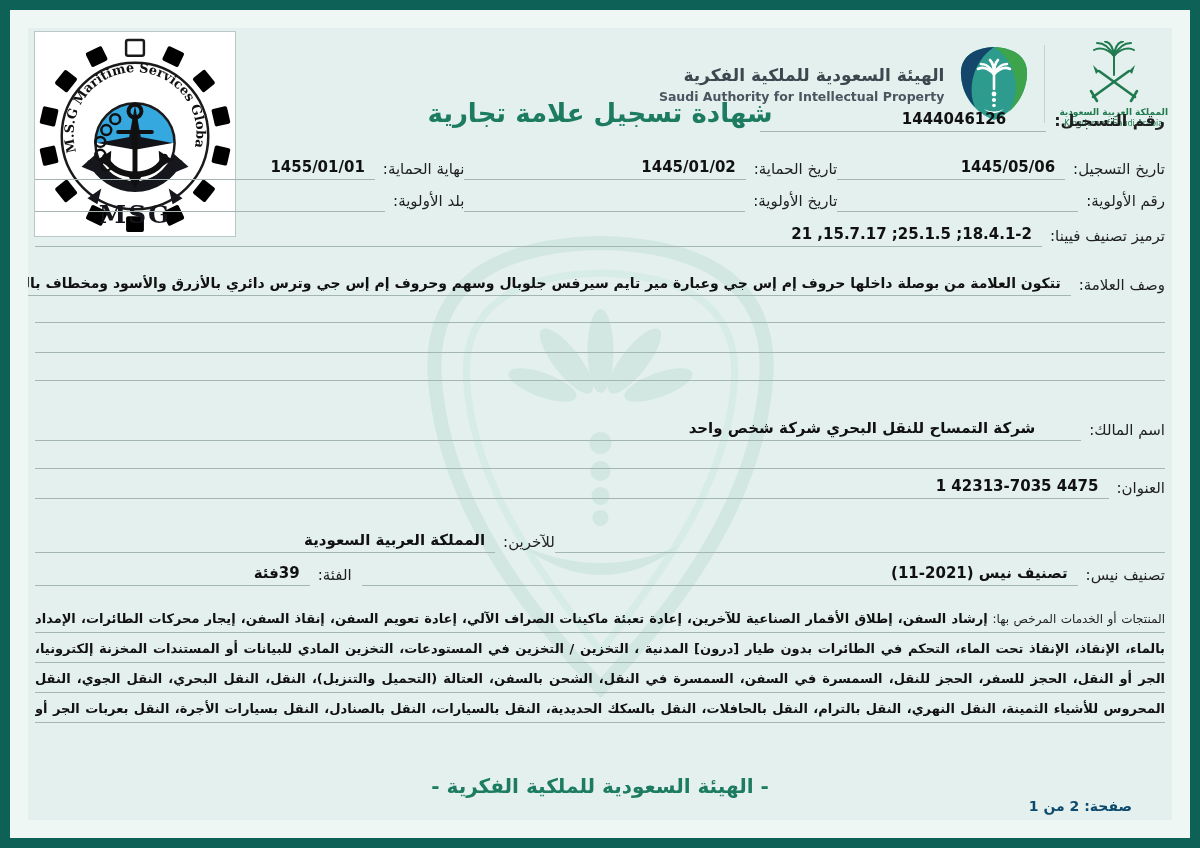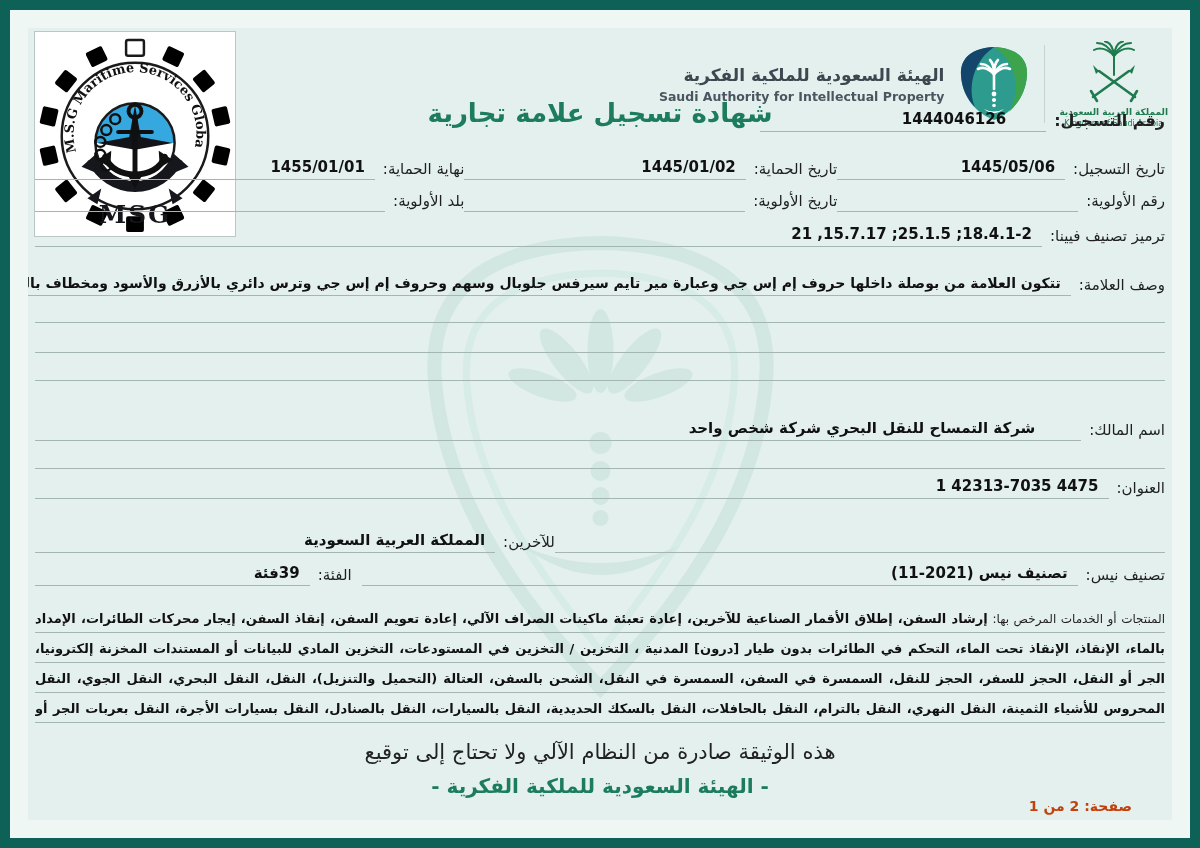--- a/index.html
+++ b/index.html
@@ -23,21 +23,21 @@
   .ruleline{position:absolute;left:7px;right:7px;border-bottom:1px solid #a4b6b2;height:0;}
   .cols{display:flex;direction:rtl;}
   .w29{width:29%;} .w33{width:33%;} .w38{width:38%;}
   .title{font-size:26px;font-weight:bold;color:#1d7c60;}
   .services{font-size:13px;line-height:30px;text-align:justify;color:#111;
     background-image:repeating-linear-gradient(to bottom,transparent 0,transparent 28px,#a4b6b2 28px,#a4b6b2 29px,transparent 29px,transparent 30px);}
   .services .lab-inline{font-size:12px;color:#1f1f1f;}
   .services .txt{font-weight:bold;}
   .foot1{font-size:21px;color:#222;}
   .foot2{font-size:20px;font-weight:bold;color:#1d7c60;}
-  .pageinfo{position:absolute;right:40px;top:770px;font-size:14px;font-weight:bold;color:#c2410c;}
+  .pageinfo{position:absolute;right:40px;top:770px;font-size:14px;font-weight:bold;color:#0c4a6e;}
   
   .mark-box{position:absolute;top:3px;left:6px;width:202px;height:206px;background:#ffffff;border:1px solid #b9c8c4;box-sizing:border-box;}
   .hdr{position:absolute;top:6px;right:4px;display:flex;direction:rtl;align-items:center;gap:14px;height:100px;}
   .hdr .divider{width:1px;height:78px;background:#c4d4d0;}
   .saipword{display:flex;flex-direction:column;align-items:flex-start;direction:rtl;gap:4px;}
   .saip-ar{font-size:17px;font-weight:bold;color:#3d4750;letter-spacing:1px;}
   .saip-en{font-size:12.5px;font-weight:bold;color:#4b5560;direction:ltr;}
   .ksa{display:flex;flex-direction:column;align-items:center;gap:2px;}
   .ksa-ar{font-size:9px;color:#1f7a4f;font-weight:bold;}
   .ksa-en{font-size:8px;color:#1f7a4f;}
@@ -297,19 +297,18 @@
             </span>
         <span class="sp19"></span>
       </div>
     </div>
 
     <div class="r services" style="top:576px;height:120px;overflow:hidden;">
       <span class="lab-inline">المنتجات أو الخدمات المرخص بها:</span>
       <span class="txt">إرشاد السفن، إطلاق الأقمار الصناعية للآخرين، إعادة تعبئة ماكينات الصراف الآلي، إعادة تعويم السفن، إنقاذ السفن، إيجار محركات الطائرات، الإمداد بالماء، الإنقاذ، الإنقاذ تحت الماء، التحكم في الطائرات بدون طيار [درون] المدنية ، التخزين / التخزين في المستودعات، التخزين المادي للبيانات أو المستندات المخزنة إلكترونيا، الجر أو النقل، الحجز للسفر، الحجز للنقل، السمسرة في السفن، السمسرة في النقل، الشحن بالسفن، العتالة (التحميل والتنزيل)، النقل، النقل البحري، النقل الجوي، النقل المحروس للأشياء الثمينة، النقل النهري، النقل بالترام، النقل بالحافلات، النقل بالسكك الحديدية، النقل بالسيارات، النقل بالصنادل، النقل بسيارات الأجرة، النقل بعربات الجر أو الدفع، النقل بمراكب التنزه، النقل بواسطة العبارات، النقل بواسطة القوارب، النقل بواسطة خطوط الأنابيب</span>
     </div>
 
-    <div class="r center foot1" style="top:712px;">هذه الوثيقة صادرة من النظام الآلي ولا تحتاج إلى توقيع</div>
     <div class="r center foot2" style="top:746px;">- الهيئة السعودية للملكية الفكرية -</div>
     <div class="pageinfo">صفحة: 2 من 1</div>
 
   </div>
  </div>
 </div>
 
 </body></html>

